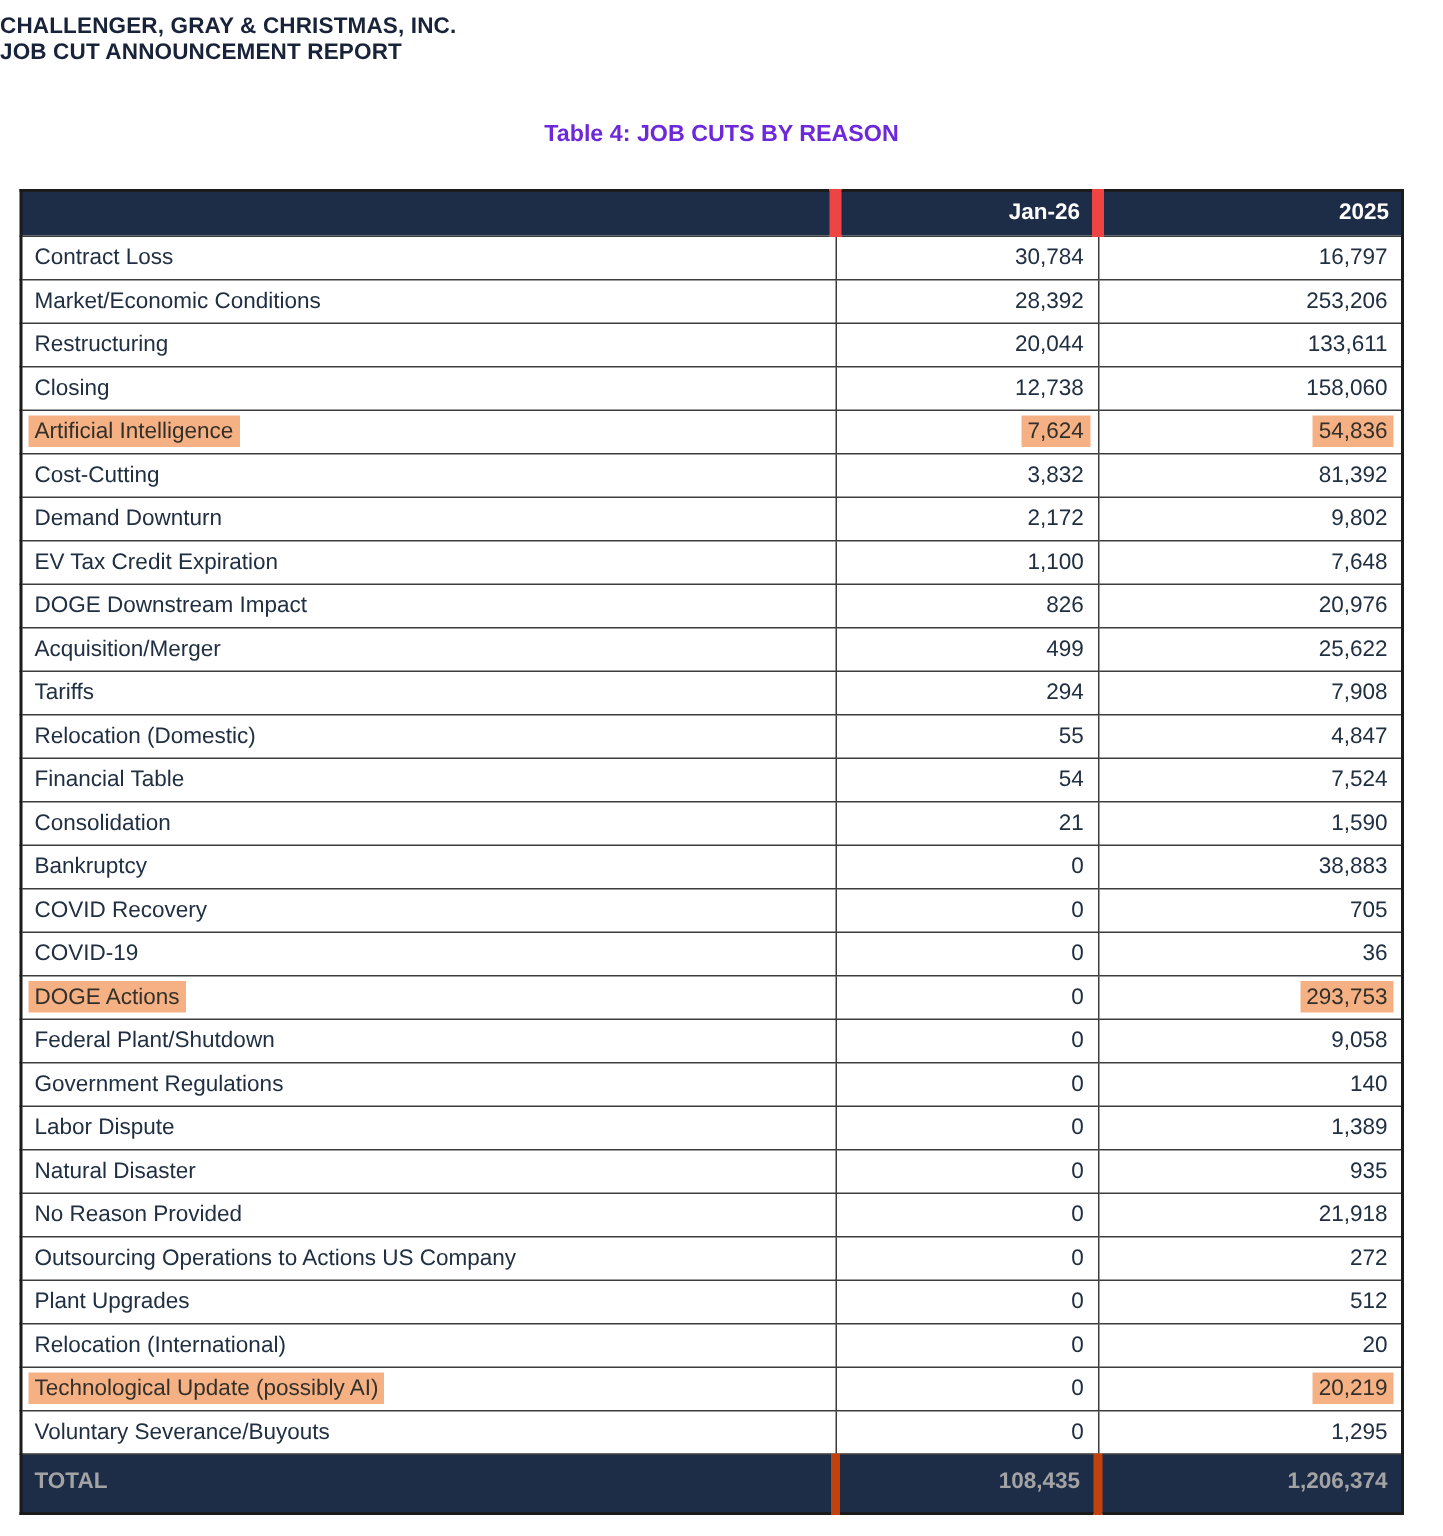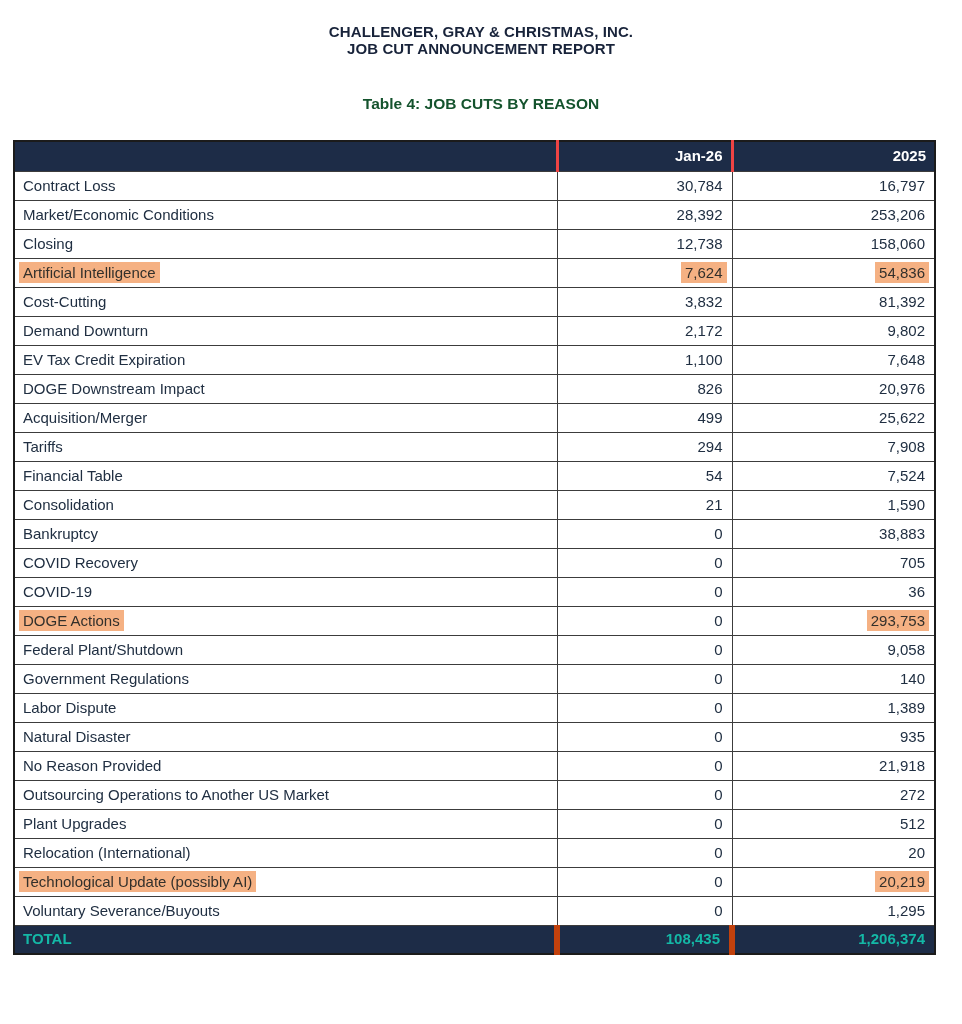--- a/index.html
+++ b/index.html
@@ -10,50 +10,50 @@
     --frame:#1b1b1b;
   }
   *{box-sizing:border-box;}
   html,body{margin:0;padding:0;}
   body{
     width:962px;height:1024px;background:#ffffff;
     font-family:"Liberation Sans",sans-serif;
     color:var(--ink);
     -webkit-font-smoothing:antialiased;
   }
-  .titles{text-align:center;padding-top:9px;margin-top:14px;}
+  .titles{padding-top:9px;}
   .company,.report{font-weight:bold;font-size:15px;line-height:17px;letter-spacing:.1px;color:#18233a;}
-  .table-title{font-weight:bold;font-size:15.5px;text-align:center;margin-top:38px;color:#14532d;}
+  .table-title{font-weight:bold;font-size:15.5px;text-align:center;margin-top:38px;color:#6d28d9;}
   table.report-table{
     margin:27px 0 0 13px;
     width:921px;
     border-collapse:collapse;
     table-layout:fixed;
     border:2px solid var(--frame);
     font-size:15px;
   }
   col.col-label{width:543px;}
   col.col-jan{width:175px;}
   col.col-2025{width:203px;}
   thead th{
     background:var(--navy);color:#ffffff;font-weight:bold;
     height:30px;padding:0 8px 2px 8px;text-align:right;
     border:0;
   }
-  thead th + th{border-left:3px solid #ef4444;}
+  thead th + th{border-left:8px solid #ef4444;}
   tbody td{
     height:29px;border:1px solid var(--grid);
     padding:0 9px 1px 9px;background:#ffffff;
     overflow:hidden;white-space:nowrap;
   }
   tbody td.c-label{text-align:left;padding-left:8px;}
   tbody td.c-num{text-align:right;}
   tfoot td{
-    background:var(--navy);color:#14b8a6;font-weight:bold;
-    height:29px;padding:0 9px 2px 9px;
+    background:var(--navy);color:#a3a3a3;font-weight:bold;
+    height:40px;padding:0 9px 2px 9px;
     border-top:1px solid var(--grid);
   }
   tfoot td.c-label{text-align:left;padding-left:8px;}
   tfoot td.c-num{text-align:right;}
   tfoot td + td{border-left:6px solid #c2410c;}
   .hl{
     background:var(--highlight);
     padding:2px 4px;
     margin:0 -4px;
     color:#33302b;
@@ -88,20 +88,25 @@
         <td class="c-label"><span>Contract Loss</span></td>
         <td class="c-num"><span>30,784</span></td>
         <td class="c-num"><span>16,797</span></td>
       </tr>
       <tr>
         <td class="c-label"><span>Market/Economic Conditions</span></td>
         <td class="c-num"><span>28,392</span></td>
         <td class="c-num"><span>253,206</span></td>
       </tr>
       <tr>
+        <td class="c-label"><span>Restructuring</span></td>
+        <td class="c-num"><span>20,044</span></td>
+        <td class="c-num"><span>133,611</span></td>
+      </tr>
+      <tr>
         <td class="c-label"><span>Closing</span></td>
         <td class="c-num"><span>12,738</span></td>
         <td class="c-num"><span>158,060</span></td>
       </tr>
       <tr>
         <td class="c-label"><span class="hl">Artificial Intelligence</span></td>
         <td class="c-num"><span class="hl">7,624</span></td>
         <td class="c-num"><span class="hl">54,836</span></td>
       </tr>
       <tr>
@@ -128,20 +133,25 @@
         <td class="c-label"><span>Acquisition/Merger</span></td>
         <td class="c-num"><span>499</span></td>
         <td class="c-num"><span>25,622</span></td>
       </tr>
       <tr>
         <td class="c-label"><span>Tariffs</span></td>
         <td class="c-num"><span>294</span></td>
         <td class="c-num"><span>7,908</span></td>
       </tr>
       <tr>
+        <td class="c-label"><span>Relocation (Domestic)</span></td>
+        <td class="c-num"><span>55</span></td>
+        <td class="c-num"><span>4,847</span></td>
+      </tr>
+      <tr>
         <td class="c-label"><span>Financial Table</span></td>
         <td class="c-num"><span>54</span></td>
         <td class="c-num"><span>7,524</span></td>
       </tr>
       <tr>
         <td class="c-label"><span>Consolidation</span></td>
         <td class="c-num"><span>21</span></td>
         <td class="c-num"><span>1,590</span></td>
       </tr>
       <tr>
@@ -183,21 +193,21 @@
         <td class="c-label"><span>Natural Disaster</span></td>
         <td class="c-num"><span>0</span></td>
         <td class="c-num"><span>935</span></td>
       </tr>
       <tr>
         <td class="c-label"><span>No Reason Provided</span></td>
         <td class="c-num"><span>0</span></td>
         <td class="c-num"><span>21,918</span></td>
       </tr>
       <tr>
-        <td class="c-label"><span>Outsourcing Operations to Another US Market</span></td>
+        <td class="c-label"><span>Outsourcing Operations to Actions US Company</span></td>
         <td class="c-num"><span>0</span></td>
         <td class="c-num"><span>272</span></td>
       </tr>
       <tr>
         <td class="c-label"><span>Plant Upgrades</span></td>
         <td class="c-num"><span>0</span></td>
         <td class="c-num"><span>512</span></td>
       </tr>
       <tr>
         <td class="c-label"><span>Relocation (International)</span></td>

